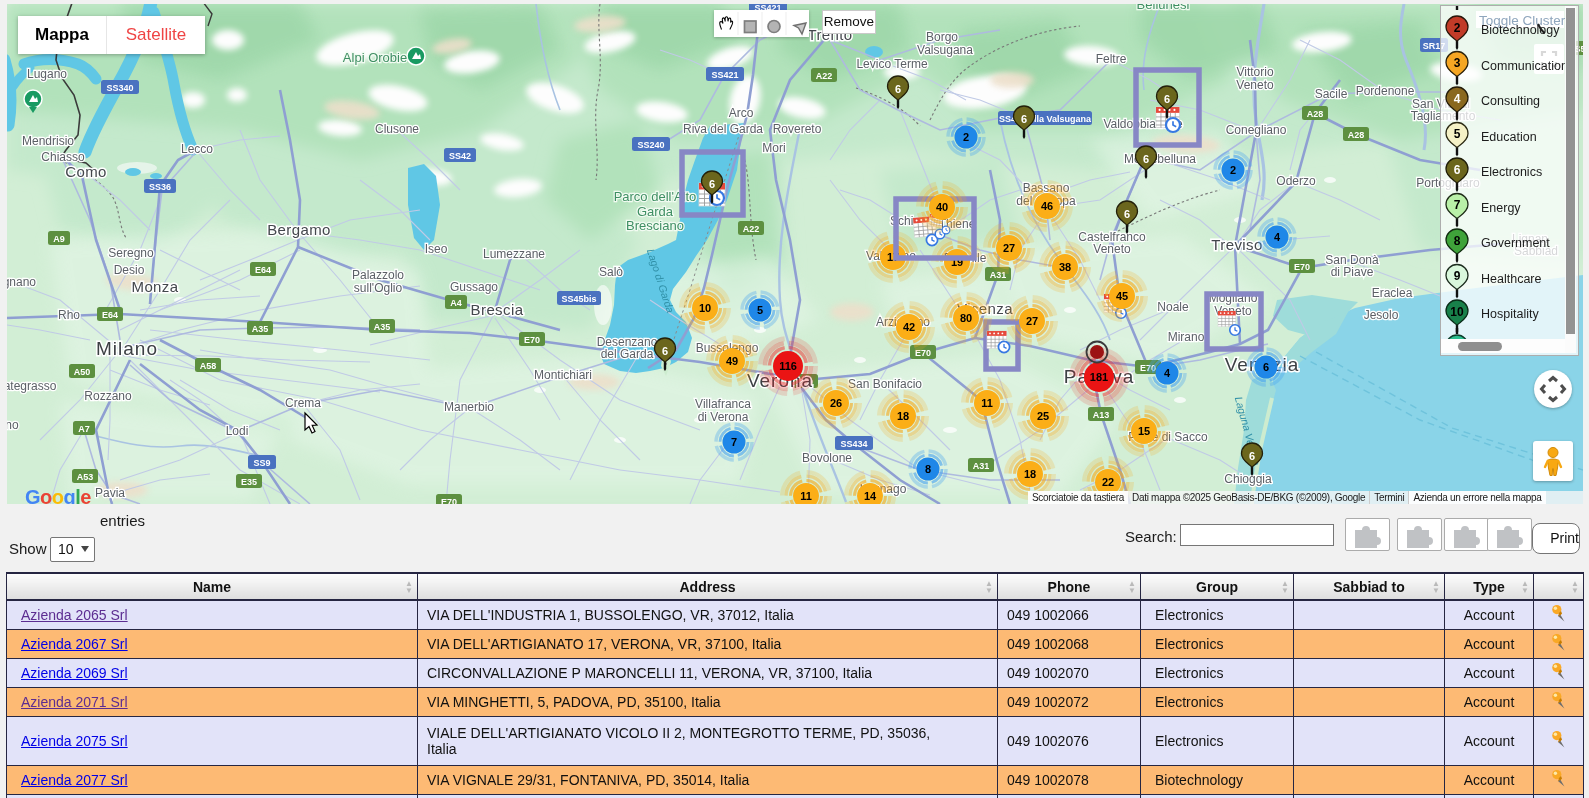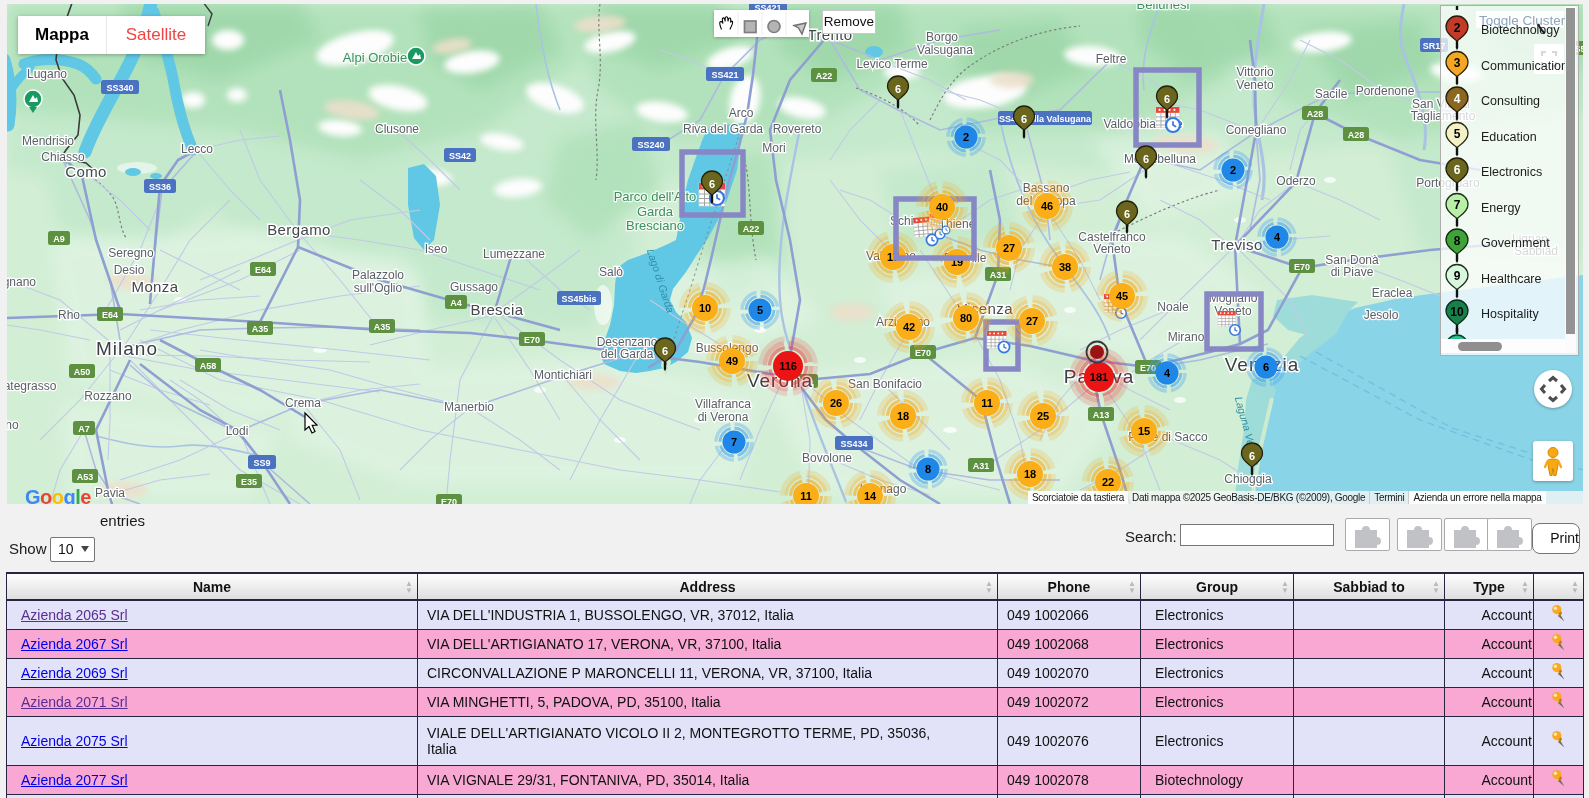--- a/index.html
+++ b/index.html
@@ -1189,23 +1189,23 @@
         <td></td>
         <td class="tdt">Account</td>
         <td class="tdi"></td>
 </tr>
 </tbody>
 </table>
 <style>
 .th{position:relative;background:linear-gradient(#fdfdfd,#dedede);border:1px solid #262642;border-top:2px solid #262642;border-bottom:2px solid #262642;font-size:14px;font-weight:bold;text-align:center}
 td{border:1px solid #262642;overflow:hidden}
 tr.odd td{background:#e2e3f9}
-tr td{background:#f9a8d4}
+tr td{background:#fdba74}
 tr.odd td{background:#e2e3f9 !important}
 .tdn{padding-left:14px}
 .tda{padding-left:9px;padding-right:40px}
 .tdp{padding-left:9px}
 .tdg{padding-left:14px}
-.tdt{text-align:right}
+.tdt{text-align:center}
 .tdi{text-align:center;vertical-align:middle}
 a.lb{color:#0000e6}
 a.lv{color:#5c2d91}
 </style>
 
 </body></html>

